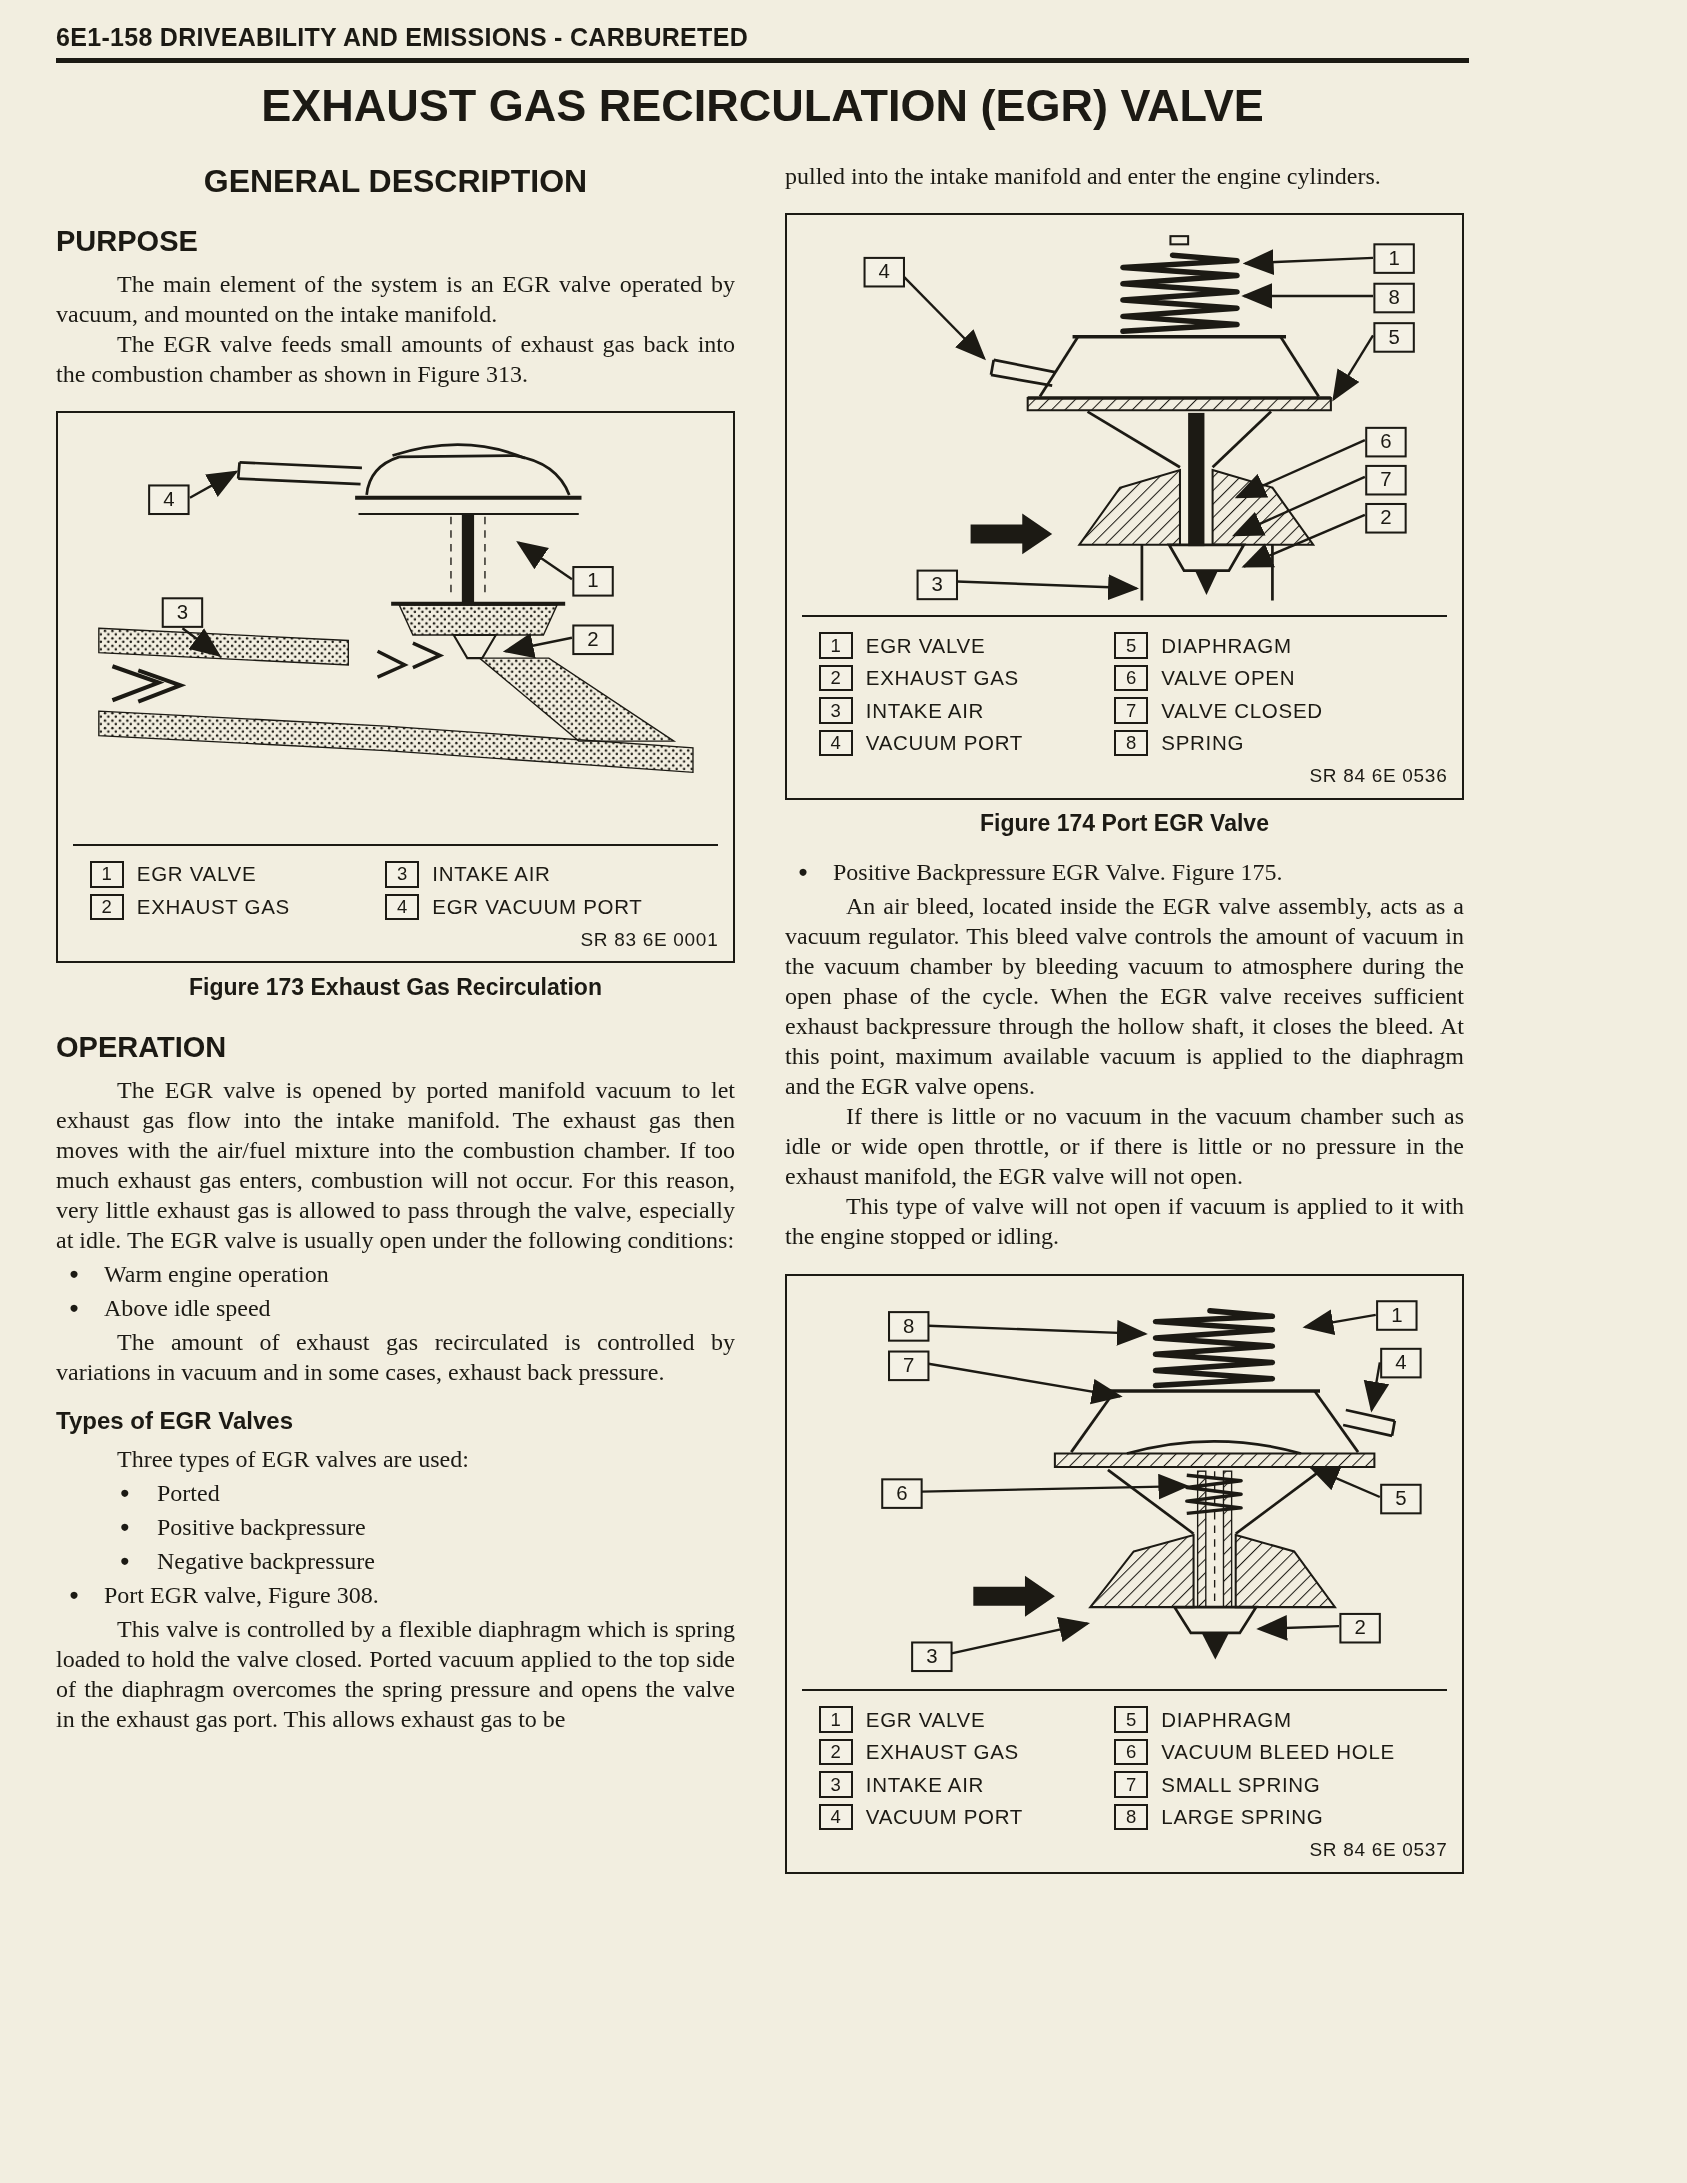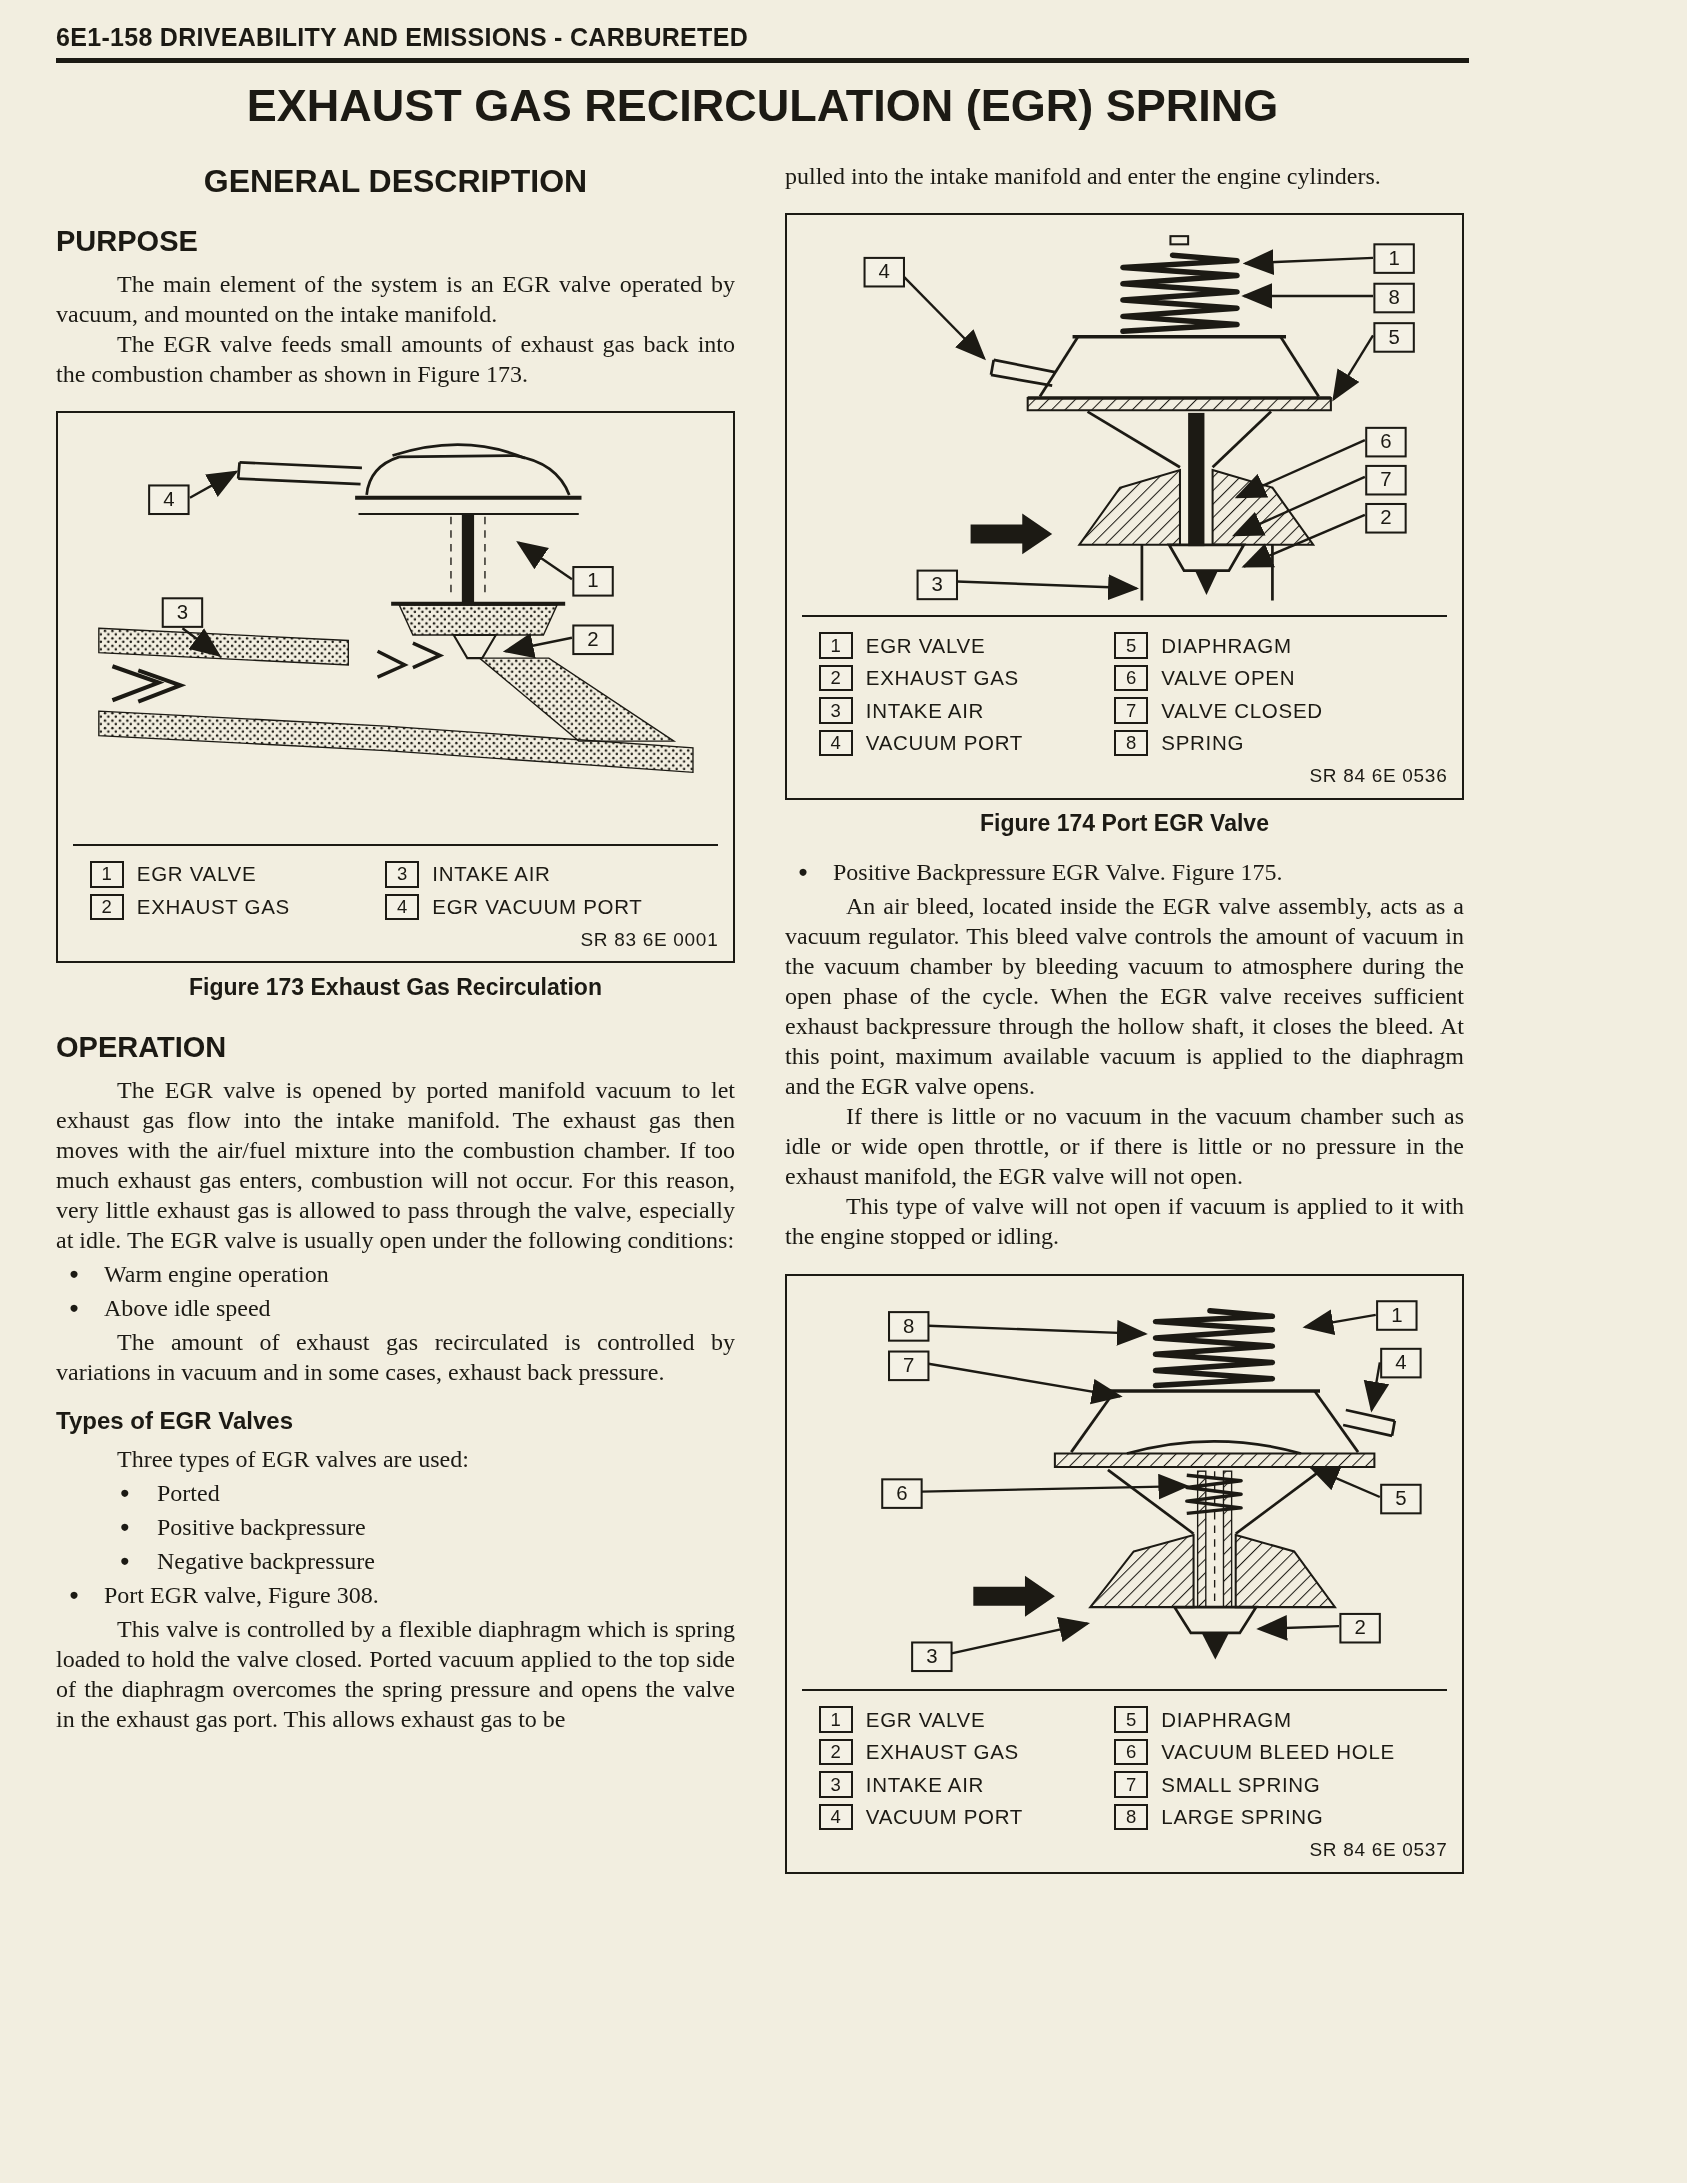--- a/index.html
+++ b/index.html
@@ -92,31 +92,31 @@
   .cot{font-family:"Liberation Sans",sans-serif;font-size:30px;fill:#1c1a14;text-anchor:middle}
 </style>
 </head>
 <body>
 
 <div class="page">
 
   <div class="running-head">6E1-158 DRIVEABILITY AND EMISSIONS - CARBURETED</div>
   <div class="head-rule"></div>
 
-  <div class="page-title">EXHAUST GAS RECIRCULATION (EGR) SPRING</div>
+  <div class="page-title">EXHAUST GAS RECIRCULATION (EGR) VALVE</div>
 
   <div class="columns">
 
     <div class="col">
 
       <h2 class="sec">GENERAL DESCRIPTION</h2>
       <h3 class="sub">PURPOSE</h3>
 
       <p class="body indent">The main element of the system is an EGR valve operated by vacuum, and mounted on the intake manifold.</p>
-      <p class="body indent">The EGR valve feeds small amounts of exhaust gas back into the combustion chamber as shown in Figure 173.</p>
+      <p class="body indent">The EGR valve feeds small amounts of exhaust gas back into the combustion chamber as shown in Figure 313.</p>
 
       <figure class="figure">
         <div class="figbox">
           <svg viewBox="0 0 950 610" aria-hidden="true">
             <defs>
               <pattern id="dot173" width="11" height="11" patternUnits="userSpaceOnUse">
                 <circle cx="3" cy="3" r="1.8" fill="#1c1a14"></circle>
                 <circle cx="8" cy="8" r="1.8" fill="#1c1a14"></circle>
               </pattern>
               <marker id="ar173" viewBox="0 0 12 10" markerWidth="13" markerHeight="11" refX="11" refY="5" orient="auto">

